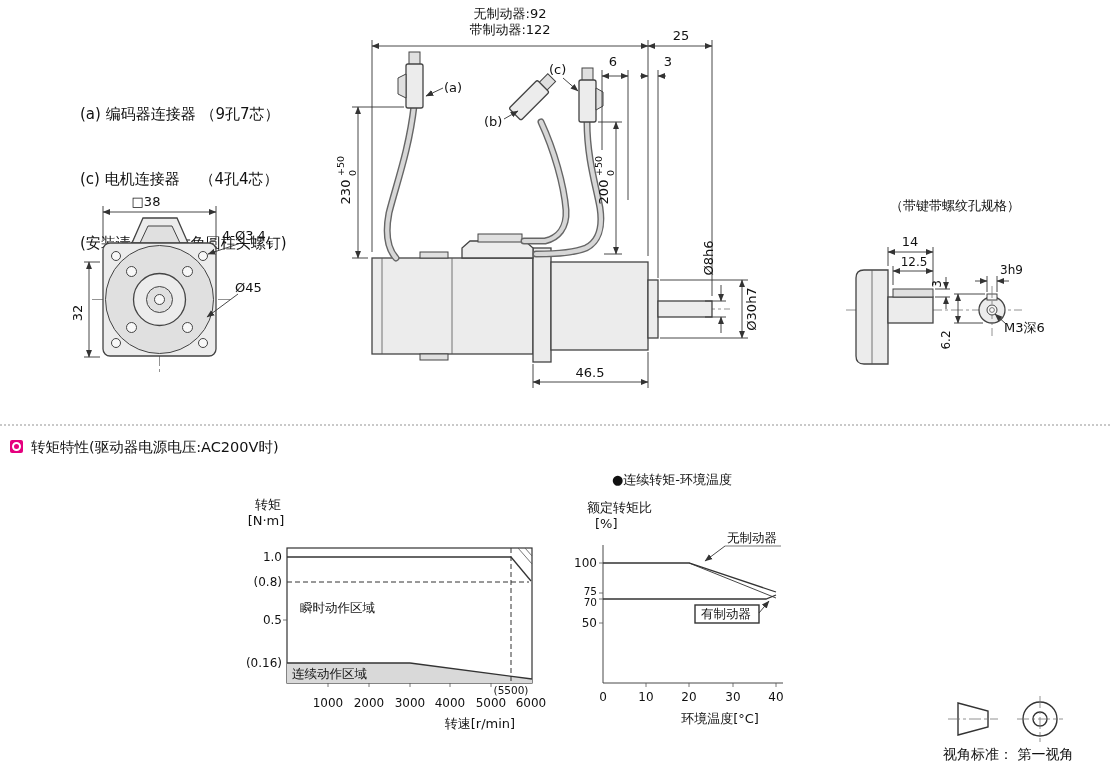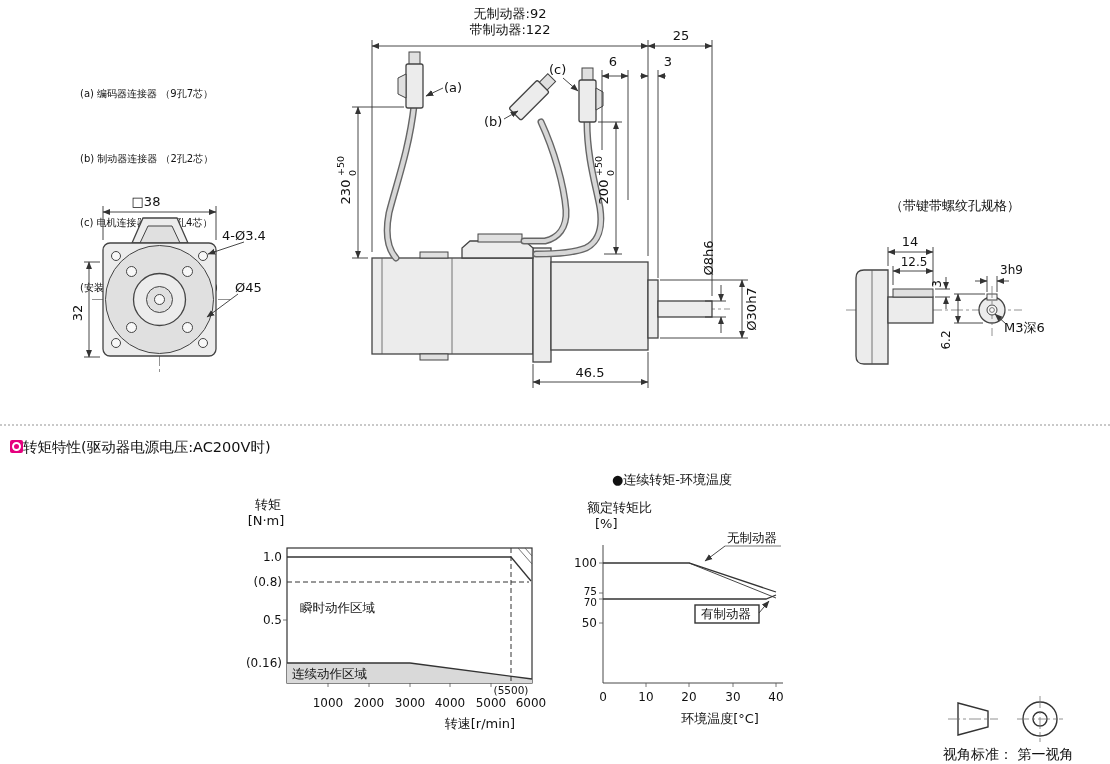--- a/index.html
+++ b/index.html
@@ -1,20 +1,20 @@
 <!DOCTYPE html>
 <html><head>
 <meta charset="utf-8">
 <style>
   html,body{margin:0;padding:0;background:#fff;}
   .page{position:relative;width:1110px;height:764px;background:#ffffff;
         font-family:"DejaVu Sans","Liberation Sans",sans-serif;color:#111;overflow:hidden;}
-  .notes{position:absolute;left:80px;top:40px;font-size:10px;line-height:21.5px;white-space:pre;}
+  .notes{position:absolute;left:80px;top:61px;font-size:15px;line-height:21.5px;white-space:pre;}
   .divider{position:absolute;left:0;top:424px;width:1110px;border-top:2px dotted #c9c9c9;}
-  .section-header{position:absolute;left:10px;top:437px;display:flex;font-size:14.5px;line-height:20px;}
+  .section-header{position:absolute;left:10px;top:437px;display:flex;gap:8px;font-size:14.5px;line-height:20px;}
   .bullet{flex:0 0 13px;width:13px;height:13px;margin-top:3px;background:#e5007e;border-radius:2px;position:relative;}
   .bullet::after{content:"";position:absolute;inset:2px;border:2px solid #fff;border-radius:50%;}
   svg{position:absolute;}
   .drawings{left:0;top:0;}
   .chart1{left:230px;top:495px;}
   .chart2{left:575px;top:470px;}
   .projection{left:935px;top:692px;}
   svg text{font-size:13px;fill:#111;}
   .tol{font-size:9.5px;}
   .tick{font-size:12px;}
@@ -35,21 +35,20 @@
   .cable-out{stroke:#666;stroke-width:7;fill:none;stroke-linecap:round;}
   .cable-in{stroke:#d7d7d7;stroke-width:4.2;fill:none;stroke-linecap:round;}
 </style>
 </head>
 <body>
 
 <div class="page">
 
   <div class="notes">
     <div>(a) 编码器连接器 （9孔7芯）</div>
-    <div>(b) 制动器连接器 （2孔2芯）</div>
     <div>(c) 电机连接器　 （4孔4芯）</div>
     <div>(安装请使用内六角圆柱头螺钉)</div>
   </div>
 
   <svg class="drawings" width="1110" height="430" viewBox="0 0 1110 430">
     <defs>
       <marker id="a1" viewBox="0 0 10 10" refX="9" refY="5" markerWidth="9" markerHeight="9" orient="auto-start-reverse">
         <path d="M0,1.2 L9.5,5 L0,8.8 Z" fill="#333"></path>
       </marker>
     </defs>

